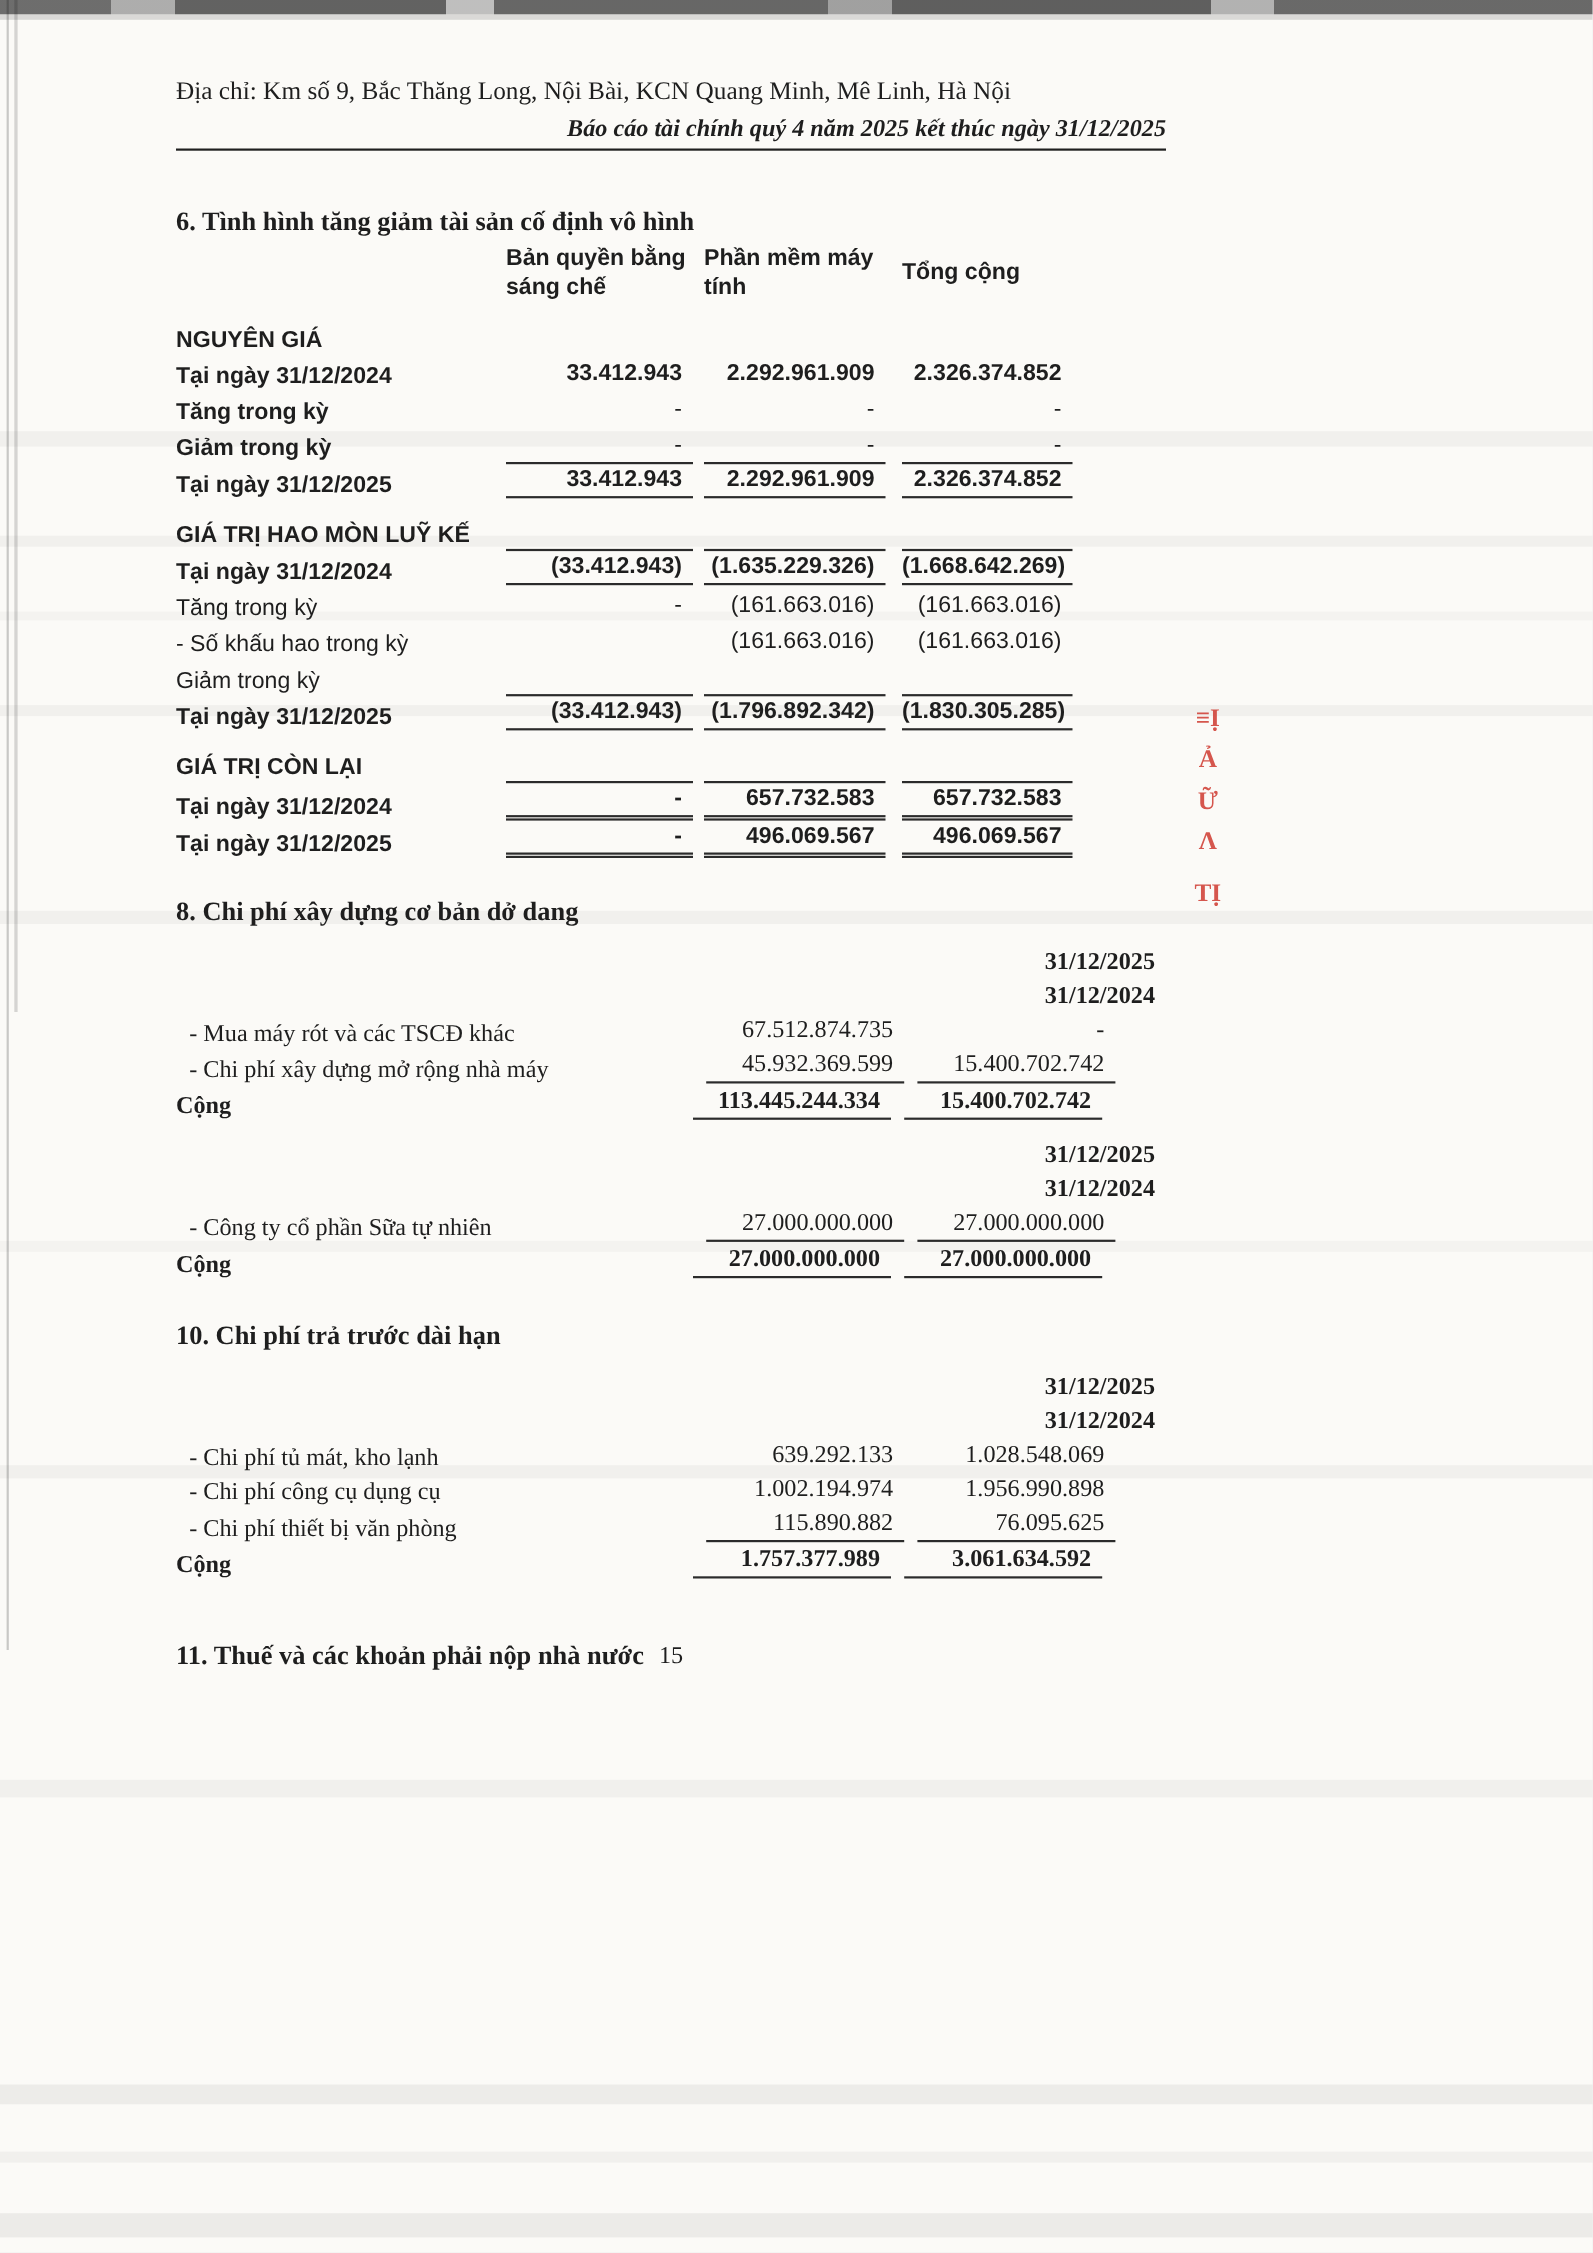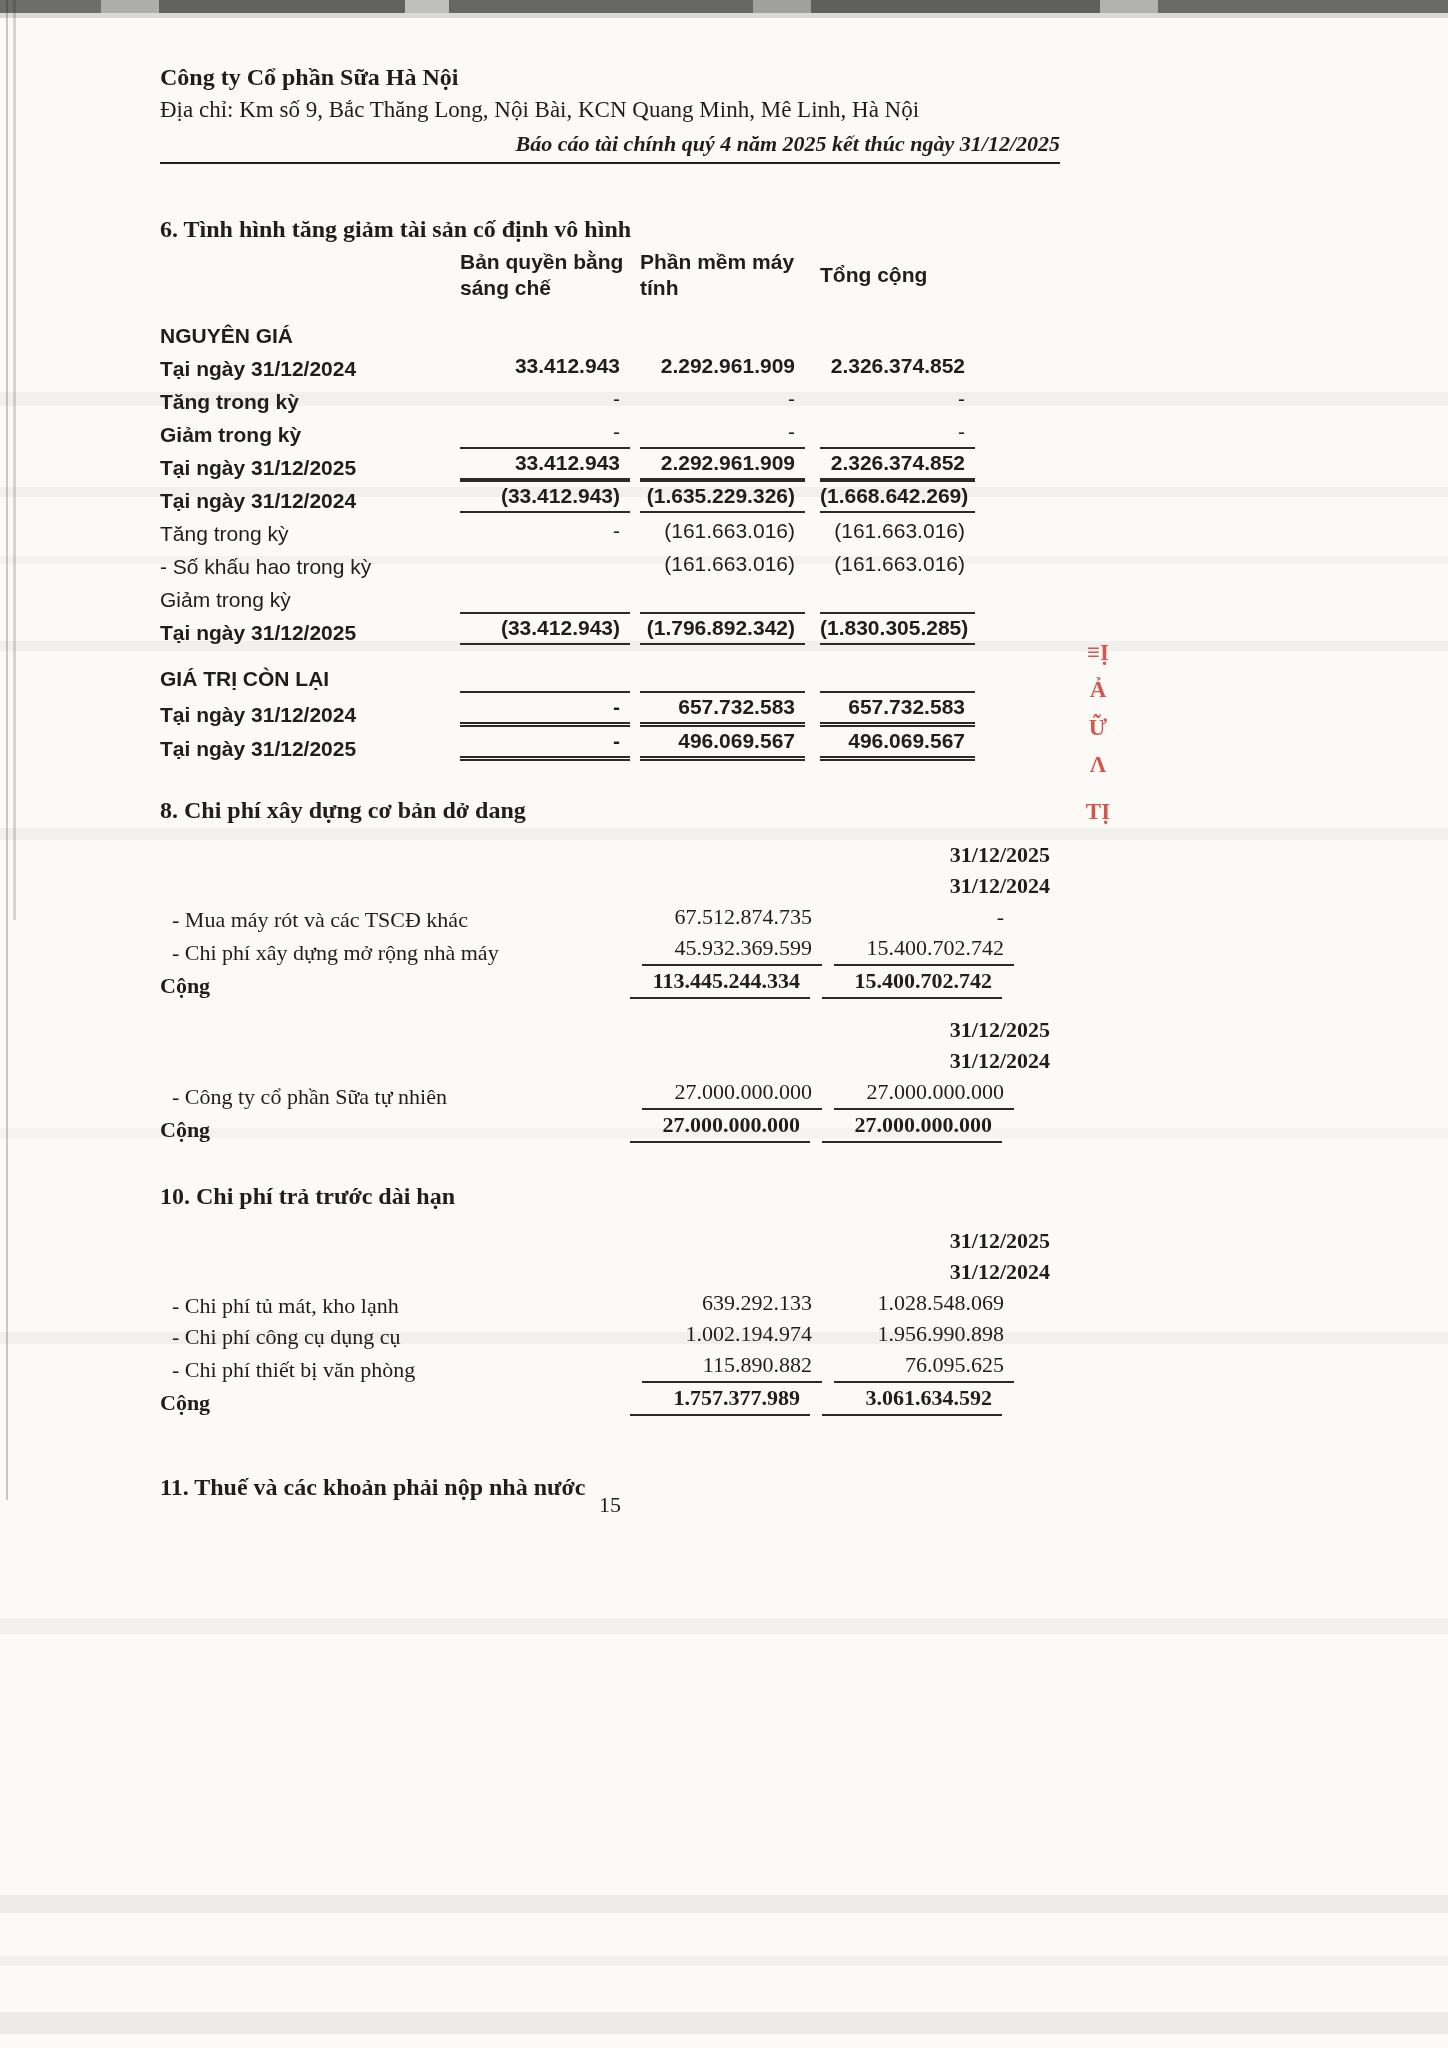--- a/index.html
+++ b/index.html
@@ -105,21 +105,20 @@
   <div class="stamp">
     <div class="frag">≡Ị</div>
     <div class="frag">Ả</div>
     <div class="frag">Ữ</div>
     <div class="frag">Λ</div>
     <div class="frag gap">TỊ</div>
   </div>
 
   <div class="content">
 
-    <div class="hdr-company">Công ty Cổ phần Sữa Hà Nội</div>
     <div class="hdr-address">Địa chỉ: Km số 9, Bắc Thăng Long, Nội Bài, KCN Quang Minh, Mê Linh, Hà Nội</div>
     <div class="hdr-report">Báo cáo tài chính quý 4 năm 2025  kết thúc ngày 31/12/2025</div>
     <div class="hdr-rule"></div>
 
     <div class="sec s7h">6.  Tình hình tăng giảm tài sản cố định vô hình</div>
 
     <div class="t7">
       <div class="t7-head">
         <div class="t7-sp"></div>
         <div class="t7-h1">Bản quyền bằng sáng chế</div>
@@ -147,20 +146,21 @@
         <div class="v rg v2">-</div>
         <div class="v rg v3">-</div>
       </div>
       <div class="row">
         <div class="lb">Tại ngày 31/12/2025</div>
         <div class="v v1 bt bb">33.412.943</div>
         <div class="v v2 bt bb">2.292.961.909</div>
         <div class="v v3 bt bb">2.326.374.852</div>
       </div>
 
+      <div class="grp">GIÁ TRỊ HAO MÒN LUỸ KẾ</div>
 
       <div class="row">
         <div class="lb">Tại ngày 31/12/2024</div>
         <div class="v v1 bt bb">(33.412.943)</div>
         <div class="v v2 bt bb">(1.635.229.326)</div>
         <div class="v v3 bt bb">(1.668.642.269)</div>
       </div>
       <div class="row">
         <div class="lb rg">Tăng trong kỳ</div>
         <div class="v rg v1">-</div>

